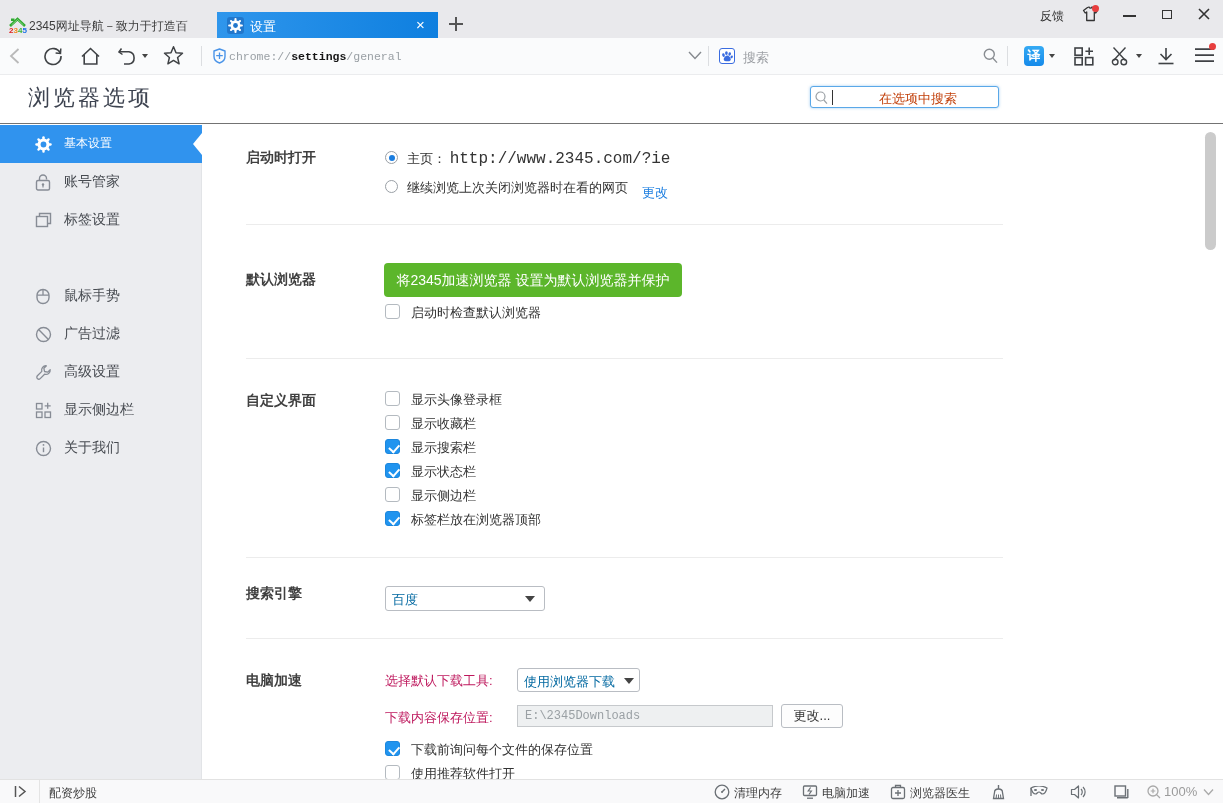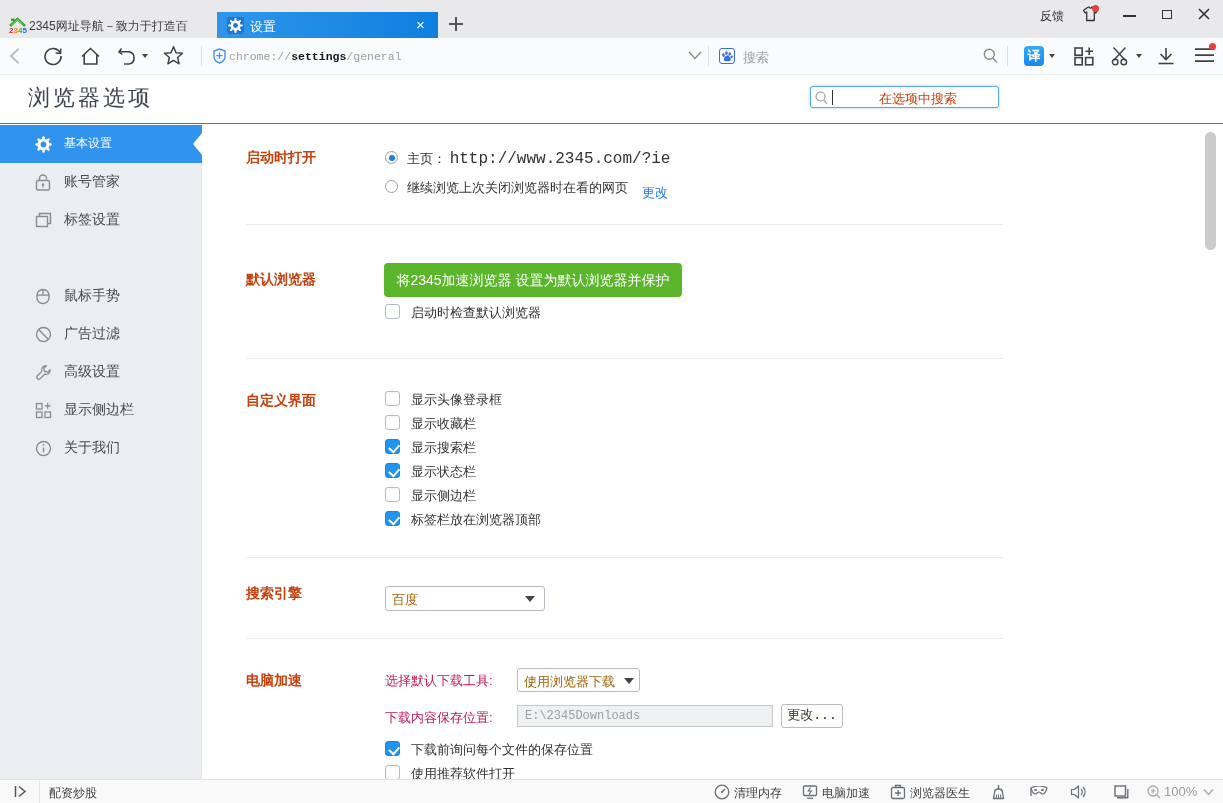--- a/index.html
+++ b/index.html
@@ -51,36 +51,36 @@
 .sitem { position:absolute; left:0; width:202px; height:38px; }
 .sitem .ico { position:absolute; left:35px; top:11px; }
 .sitem .lbl { position:absolute; left:64px; top:10px; font-size:14px; color:#474b51; }
 #sactive { position:absolute; left:0; top:0; width:202px; height:38px; background:#3093ee; }
 #sactive .lbl { color:#fff; }
 #snotch { position:absolute; left:193px; top:8px; width:0; height:0; border-top:11px solid transparent; border-bottom:11px solid transparent; border-right:9px solid #fff; }
 
 
 #content { position:absolute; left:203px; top:125px; width:1020px; height:654px; background:#fff; }
 .hr { position:absolute; left:43px; width:757px; height:1px; background:#ececec; }
-.slabel { position:absolute; left:43px; font-size:14px; font-weight:bold; color:#c2410c; }
+.slabel { position:absolute; left:43px; font-size:14px; font-weight:bold; color:#404040; }
 .ctext { font-size:13px; color:#be185d; }
 .radio { position:absolute; left:182px; width:13px; height:13px; border:1px solid #9aa0a6; border-radius:50%; background:#fff; }
 .radio.sel { border-color:#9aa0a6; }
 .radio.sel:after { content:""; position:absolute; left:2.5px; top:2.5px; width:6px; height:6px; border-radius:50%; background:#1a7de0; }
 .cb { position:absolute; left:182px; width:15px; height:15px; border:1px solid #b4bac0; border-radius:3px; background:#fff; }
 .cb.on { background:#2094ef; border-color:#1d87dd; }
 .cb.on:after { content:""; position:absolute; left:2.5px; top:3.5px; width:8px; height:4.5px; border-left:2px solid #fff; border-bottom:2px solid #fff; transform:rotate(-48deg); }
 .clabel { position:absolute; left:208px; font-size:13px; color:#333; white-space:nowrap; }
 #greenbtn { position:absolute; left:181px; top:138px; width:298px; height:34px; background:#5cb62b; border-radius:4px; color:#fff; font-size:14px; text-align:center; line-height:34px; }
 .select { position:absolute; border:1px solid #b9bdc3; border-radius:3px; background:#fff; }
-.select .t { position:absolute; left:6px; top:4px; font-size:13px; color:#a16207; }
+.select .t { position:absolute; left:6px; top:4px; font-size:13px; color:#0369a1; }
 .select .c { position:absolute; width:0; height:0; border-left:5px solid transparent; border-right:5px solid transparent; border-top:6px solid #444; }
 #pathbox { position:absolute; left:314px; top:580px; width:256px; height:22px; background:#eef0f1; border:1px solid #c6c9cc; }
 #pathbox .t { position:absolute; left:7px; top:3px; font-family:"Liberation Mono", monospace; font-size:12px; color:#9aa0a4; }
-#chgbtn { position:absolute; left:578px; top:579px; width:62px; height:24px; background:#fdfdfd; border:1px solid #b9bdc3; border-radius:3px; font-size:13px; color:#333; text-align:center; line-height:22px;font-family:Liberation Mono, monospace; }
+#chgbtn { position:absolute; left:578px; top:579px; width:62px; height:24px; background:#fdfdfd; border:1px solid #b9bdc3; border-radius:3px; font-size:13px; color:#333; text-align:center; line-height:22px; }
 #scrollthumb { position:absolute; left:1205px; top:132px; width:11px; height:118px; border-radius:5.5px; background:#cbcbcb; }
 .link { color:#1a7de0;margin-top:34px; }
 
 
 #statusbar { position:absolute; left:0; top:779px; width:1223px; height:24px; background:#f9f9fa; border-top:1px solid #e2e2e2; }
 #statusbar .vs { position:absolute; left:39px; top:0; width:1px; height:24px; background:#e4e4e4; }
 .stext { position:absolute; top:5px; font-size:12px; color:#3f3f3f; white-space:nowrap; }
 </style>
 </head>
 <body>

